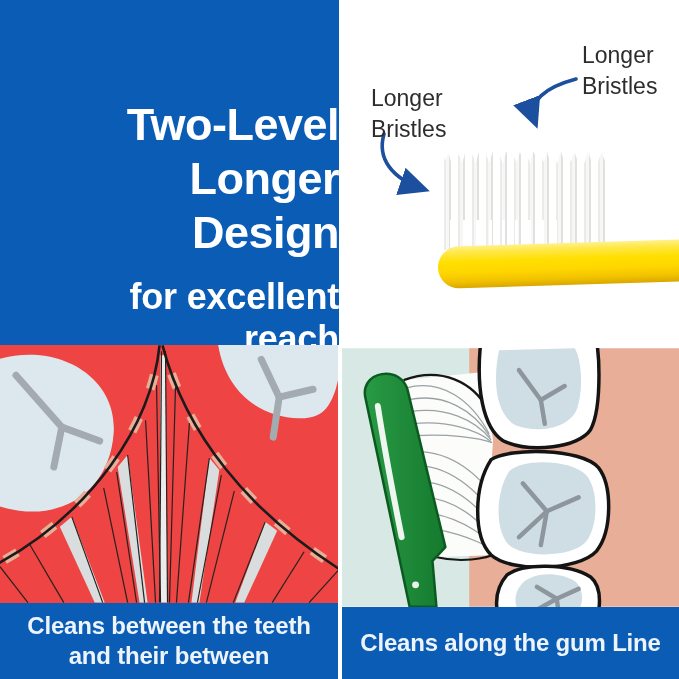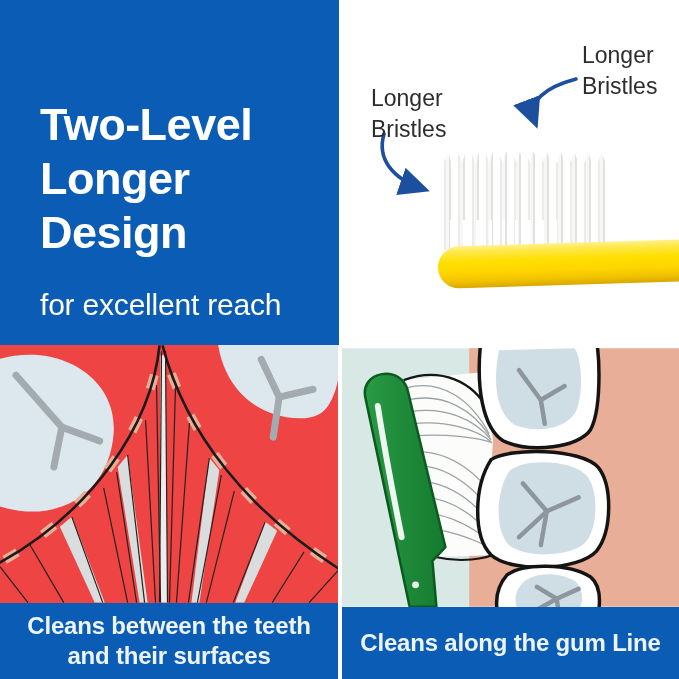--- a/index.html
+++ b/index.html
@@ -1,23 +1,23 @@
 <!DOCTYPE html>
 <html style="--brand_blue: #0b5cb5; --caption_text: #edf4fc; --label_text: #2d2d2d; --arrow_blue: #1c4f9d; --brush_yellow: #ffdf00; --brush_green: #1f8c38; --gum_salmon: #e9ae97; --mint: #d8e9e5; --tooth_shade: #cfdde5; --tooth_shade_light: #dde8ee;"><head>
 <meta charset="utf-8">
 <style>
   html,body{margin:0;padding:0;background:#fff;}
   .canvas{position:relative;width:679px;height:679px;background:#fff;overflow:hidden;
           font-family:"Liberation Sans",sans-serif;}
   .q{position:absolute;overflow:hidden;}
   
-  .q1{left:0;top:0;width:339px;height:345px;background:var(--brand_blue);}
+  .q1{left:0;top:0;width:339px;height:345px;background:var(--brand_blue);text-align:right;}
   .headline{position:absolute;left:40px;top:98px;color:#fff;}
   .headline .t{font-size:45px;font-weight:700;line-height:54px;letter-spacing:-0.5px;}
-  .headline .s{font-size:30px;font-weight:400;margin-top:28px;letter-spacing:-0.2px;}
+  .headline .s{font-size:36px;font-weight:700;margin-top:16px;letter-spacing:-0.2px;}
   
   .q2{left:339px;top:0;width:340px;height:345px;background:#fff;}
   .lbl{position:absolute;color:var(--label_text);font-size:23px;line-height:31px;}
   .lbl-shorter{left:32px;top:83px;}
   .lbl-longer{left:243px;top:40px;}
   .arrows{position:absolute;left:0;top:0;width:340px;height:345px;}
   .bristles{position:absolute;left:101px;top:149px;width:170px;height:101px;
     background:repeating-linear-gradient(90deg,#ffffff 0 4px,#ebebe9 4px 6px,#f7f7f5 6px 9px,#e1e1df 9px 11px,#ffffff 11px 14px);
     clip-path:polygon(0 14px,1.5% 2px,3% 12px,5% 4px,6.5% 13px,8% 1px,9.5% 12px,11% 5px,13% 14px,15% 3px,17% 13px,19% 6px,21% 15px,23% 2px,25% 12px,27% 5px,29% 14px,31% 3px,33% 12px,35% 6px,37% 15px,39% 2px,41% 13px,43% 5px,45% 14px,47% 3px,49% 12px,51% 6px,53% 14px,55% 2px,57% 12px,59% 5px,61% 13px,63% 3px,65% 14px,67% 6px,69% 15px,71% 2px,73% 12px,75% 5px,77% 13px,79% 3px,81% 12px,83% 6px,85% 14px,87% 2px,89% 12px,91% 5px,93% 13px,95% 3px,97% 12px,99% 5px,100% 10px,100% 100%,0% 100%);}
   .tuftgaps{position:absolute;left:101px;top:220px;width:170px;height:30px;
@@ -122,21 +122,21 @@
         <line x1="339" y1="226" x2="310" y2="258"></line>
       </g>
 
       <g fill="none" stroke="#1b1b1b" stroke-width="2.6">
         <path d="M 160 0 C 152 80 92 168 -4 220"></path>
         <path d="M 163 0 C 186 88 248 166 343 226"></path>
       </g>
     </svg>
     <div class="caption-bar h76">
       <div class="caption">Cleans between the teeth</div>
-      <div class="caption">and their surfaces</div>
+      <div class="caption">and their between</div>
     </div>
   </section>
 
   <section class="q q4">
     <svg width="337" height="259" viewBox="0 0 339 260">
       <defs>
         <linearGradient id="gg" x1="0" y1="0" x2="1" y2="0">
           <stop offset="0" stop-color="#289a45"></stop>
           <stop offset="1" stop-color="#157a2e"></stop>
         </linearGradient>

